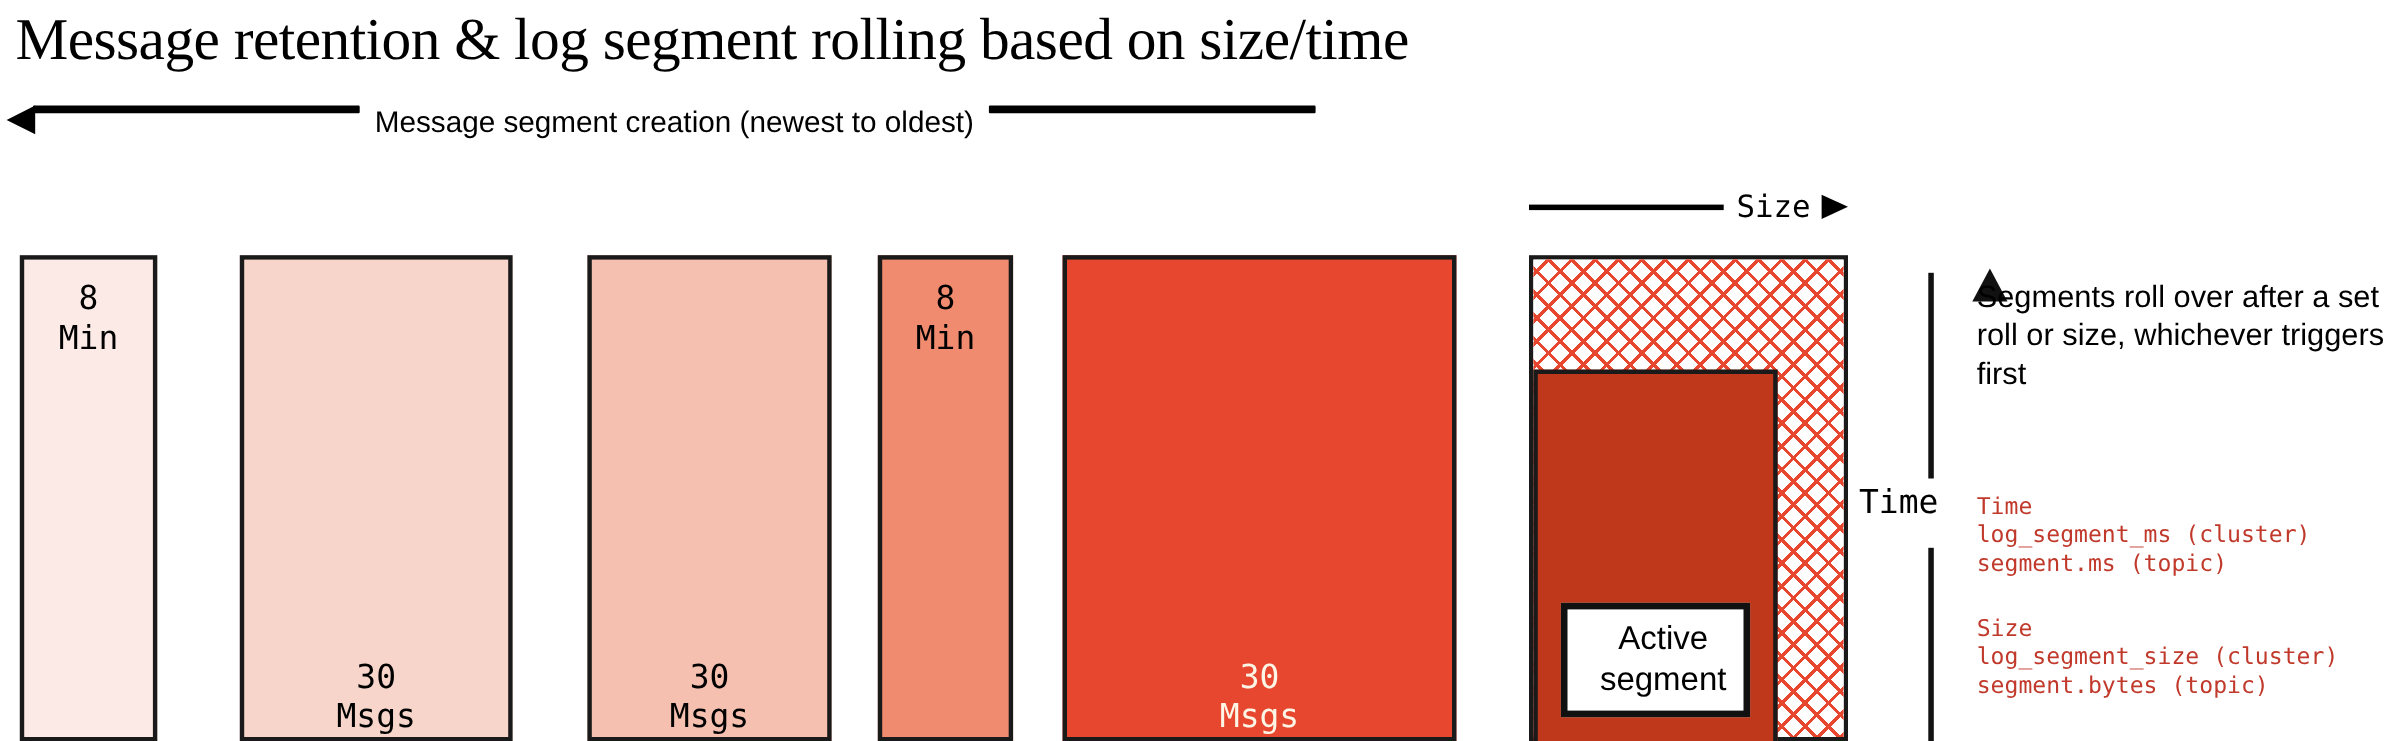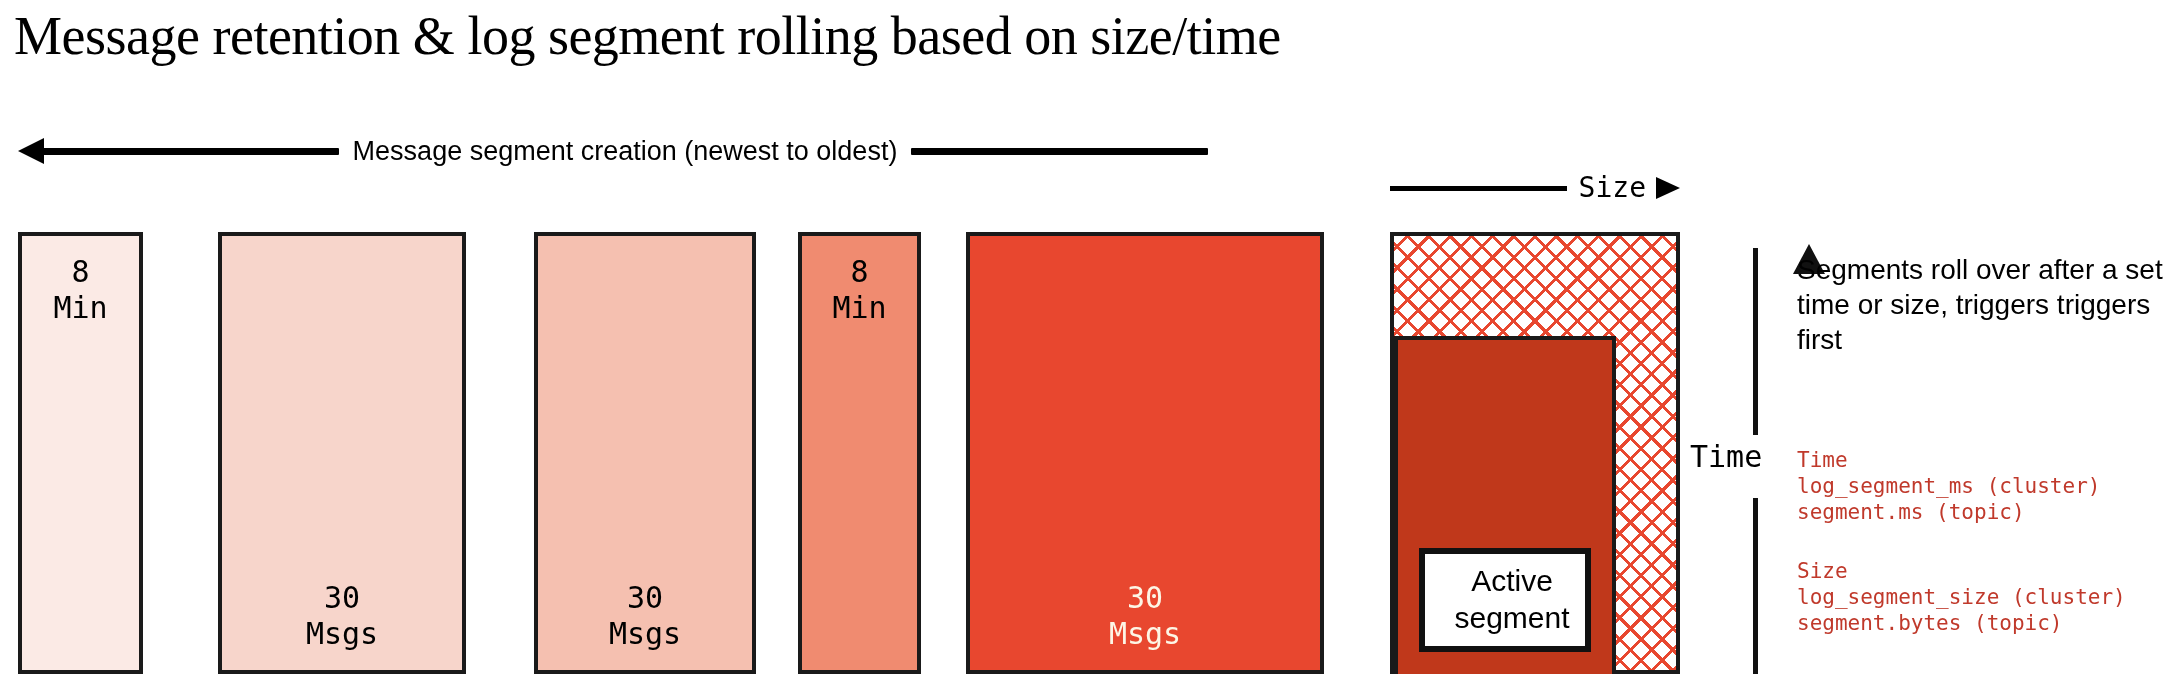--- a/index.html
+++ b/index.html
@@ -23,27 +23,25 @@
     top: 6px;
     font-size: 54px;
     line-height: 60px;
     letter-spacing: -0.5px;
     white-space: nowrap;
     font-family: Liberation Serif, serif;
   }
 
   
   #creation-row {
-    left: 18px;
+    left: 6px;
     top: 96px;
     width: 1190px;
     height: 30px;
     display: flex;
-    align-items: center;
-    margin-top: 40px;
   }
   #creation-row .seg-line {
     flex: 1 1 auto;
     height: 7px;
     background: #000;
     border-radius: 1px;
   }
   #creation-row .arrow-left {
     width: 0; height: 0;
     border-top: 13px solid transparent;
@@ -103,21 +101,21 @@
   }
   .bar .lbl {
     font-family: "DejaVu Sans Mono", monospace;
     font-size: 30px;
     line-height: 36px;
     text-align: center;
     white-space: pre;
     font-weight: 500;
   }
   .bar .lbl.top    { margin-top: 18px; }
-  .bar .lbl.bottom { margin-bottom: 18px; }
+  .bar .lbl.bottom { }
   .bar .spacer { flex: 1 1 auto; }
 
   
   #active-col {
     left: 1390px;
     top: 232px;
     width: 290px;
     height: 442px;
     border: 4px solid #1a1a1a;
     box-sizing: border-box;
@@ -275,19 +273,19 @@
 </div>
 
 <div class="abs" id="time-axis">
   <div class="axis-line axis-up">
     <div class="arrow-up"></div>
   </div>
   <div class="axis-line axis-down"></div>
   <div id="time-label">Time</div>
 </div>
 
-<div class="abs" id="notes-para">Segments roll over after a set time or size, triggers triggers first</div>
+<div class="abs" id="notes-para">Segments roll over after a set roll or size, whichever triggers first</div>
 <div class="code-block" id="code-time" style="color: rgb(192, 57, 43);">Time
 log_segment_ms (cluster)
 segment.ms (topic)</div>
 <div class="code-block" id="code-size" style="color: rgb(192, 57, 43);">Size
 log_segment_size (cluster)
 segment.bytes (topic)</div>
 
 </body></html>

